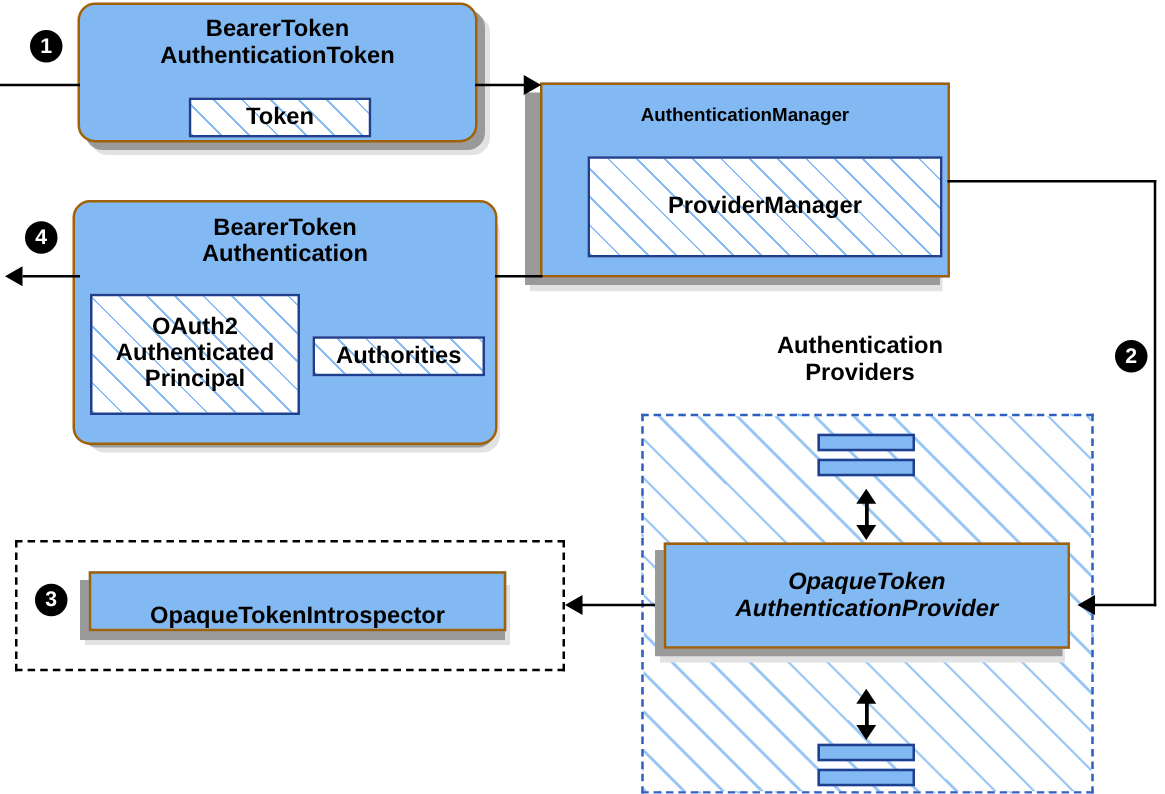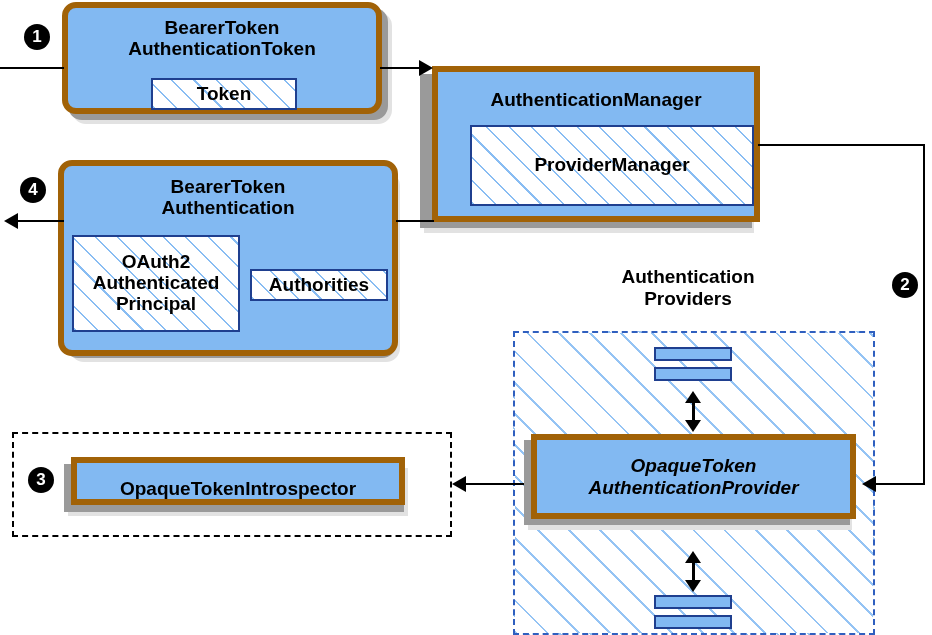--- a/index.html
+++ b/index.html
@@ -16,21 +16,21 @@
     height: 635px;
     background: #ffffff;
     overflow: hidden;
   }
 
   
   .node {
     position: absolute;
     box-sizing: border-box;
     background: #82b9f2;
-    border: 6px solid #a16207;
+    border: 2px solid #a16207;
     color: #000000;
     font-weight: bold;
     display: flex;
     flex-direction: column;
     align-items: center;
     z-index: 5;
   }
   .node-shadow {
     position: absolute;
     box-sizing: border-box;
@@ -181,21 +181,21 @@
     <div class="node-title" style="font-size:19px;">BearerToken
 AuthenticationToken</div>
   </div>
   <div class="hatch" style="left:151px; top:78px; width:146px; height:32px; font-size:19px;">
     <span>Token</span>
   </div>
 
   <div class="node-shadow2" style="left:424px; top:78px; width:330px; height:155px;"></div>
   <div class="node-shadow" style="left:420px; top:74px; width:332px; height:154px;"></div>
   <div class="node" style="left:432px; top:66px; width:328px; height:156px; padding-top:17px;">
-    <div class="node-title" style="font-size:19px;">AuthenticationManager</div>
+    <div class="node-title" style="font-size:15px;">AuthenticationManager</div>
   </div>
   <div class="hatch" style="left:470px; top:125px; width:284px; height:81px; font-size:19px;">
     <span>ProviderManager</span>
   </div>
 
   <div class="node-shadow2 rounded-shadow" style="left:70px; top:172px; width:330px; height:190px;"></div>
   <div class="node-shadow rounded-shadow" style="left:64px; top:168px; width:332px; height:190px;"></div>
   <div class="node rounded" style="left:58px; top:160px; width:340px; height:196px; padding-top:10px;">
     <div class="node-title" style="font-size:19px;">BearerToken
 Authentication</div>

